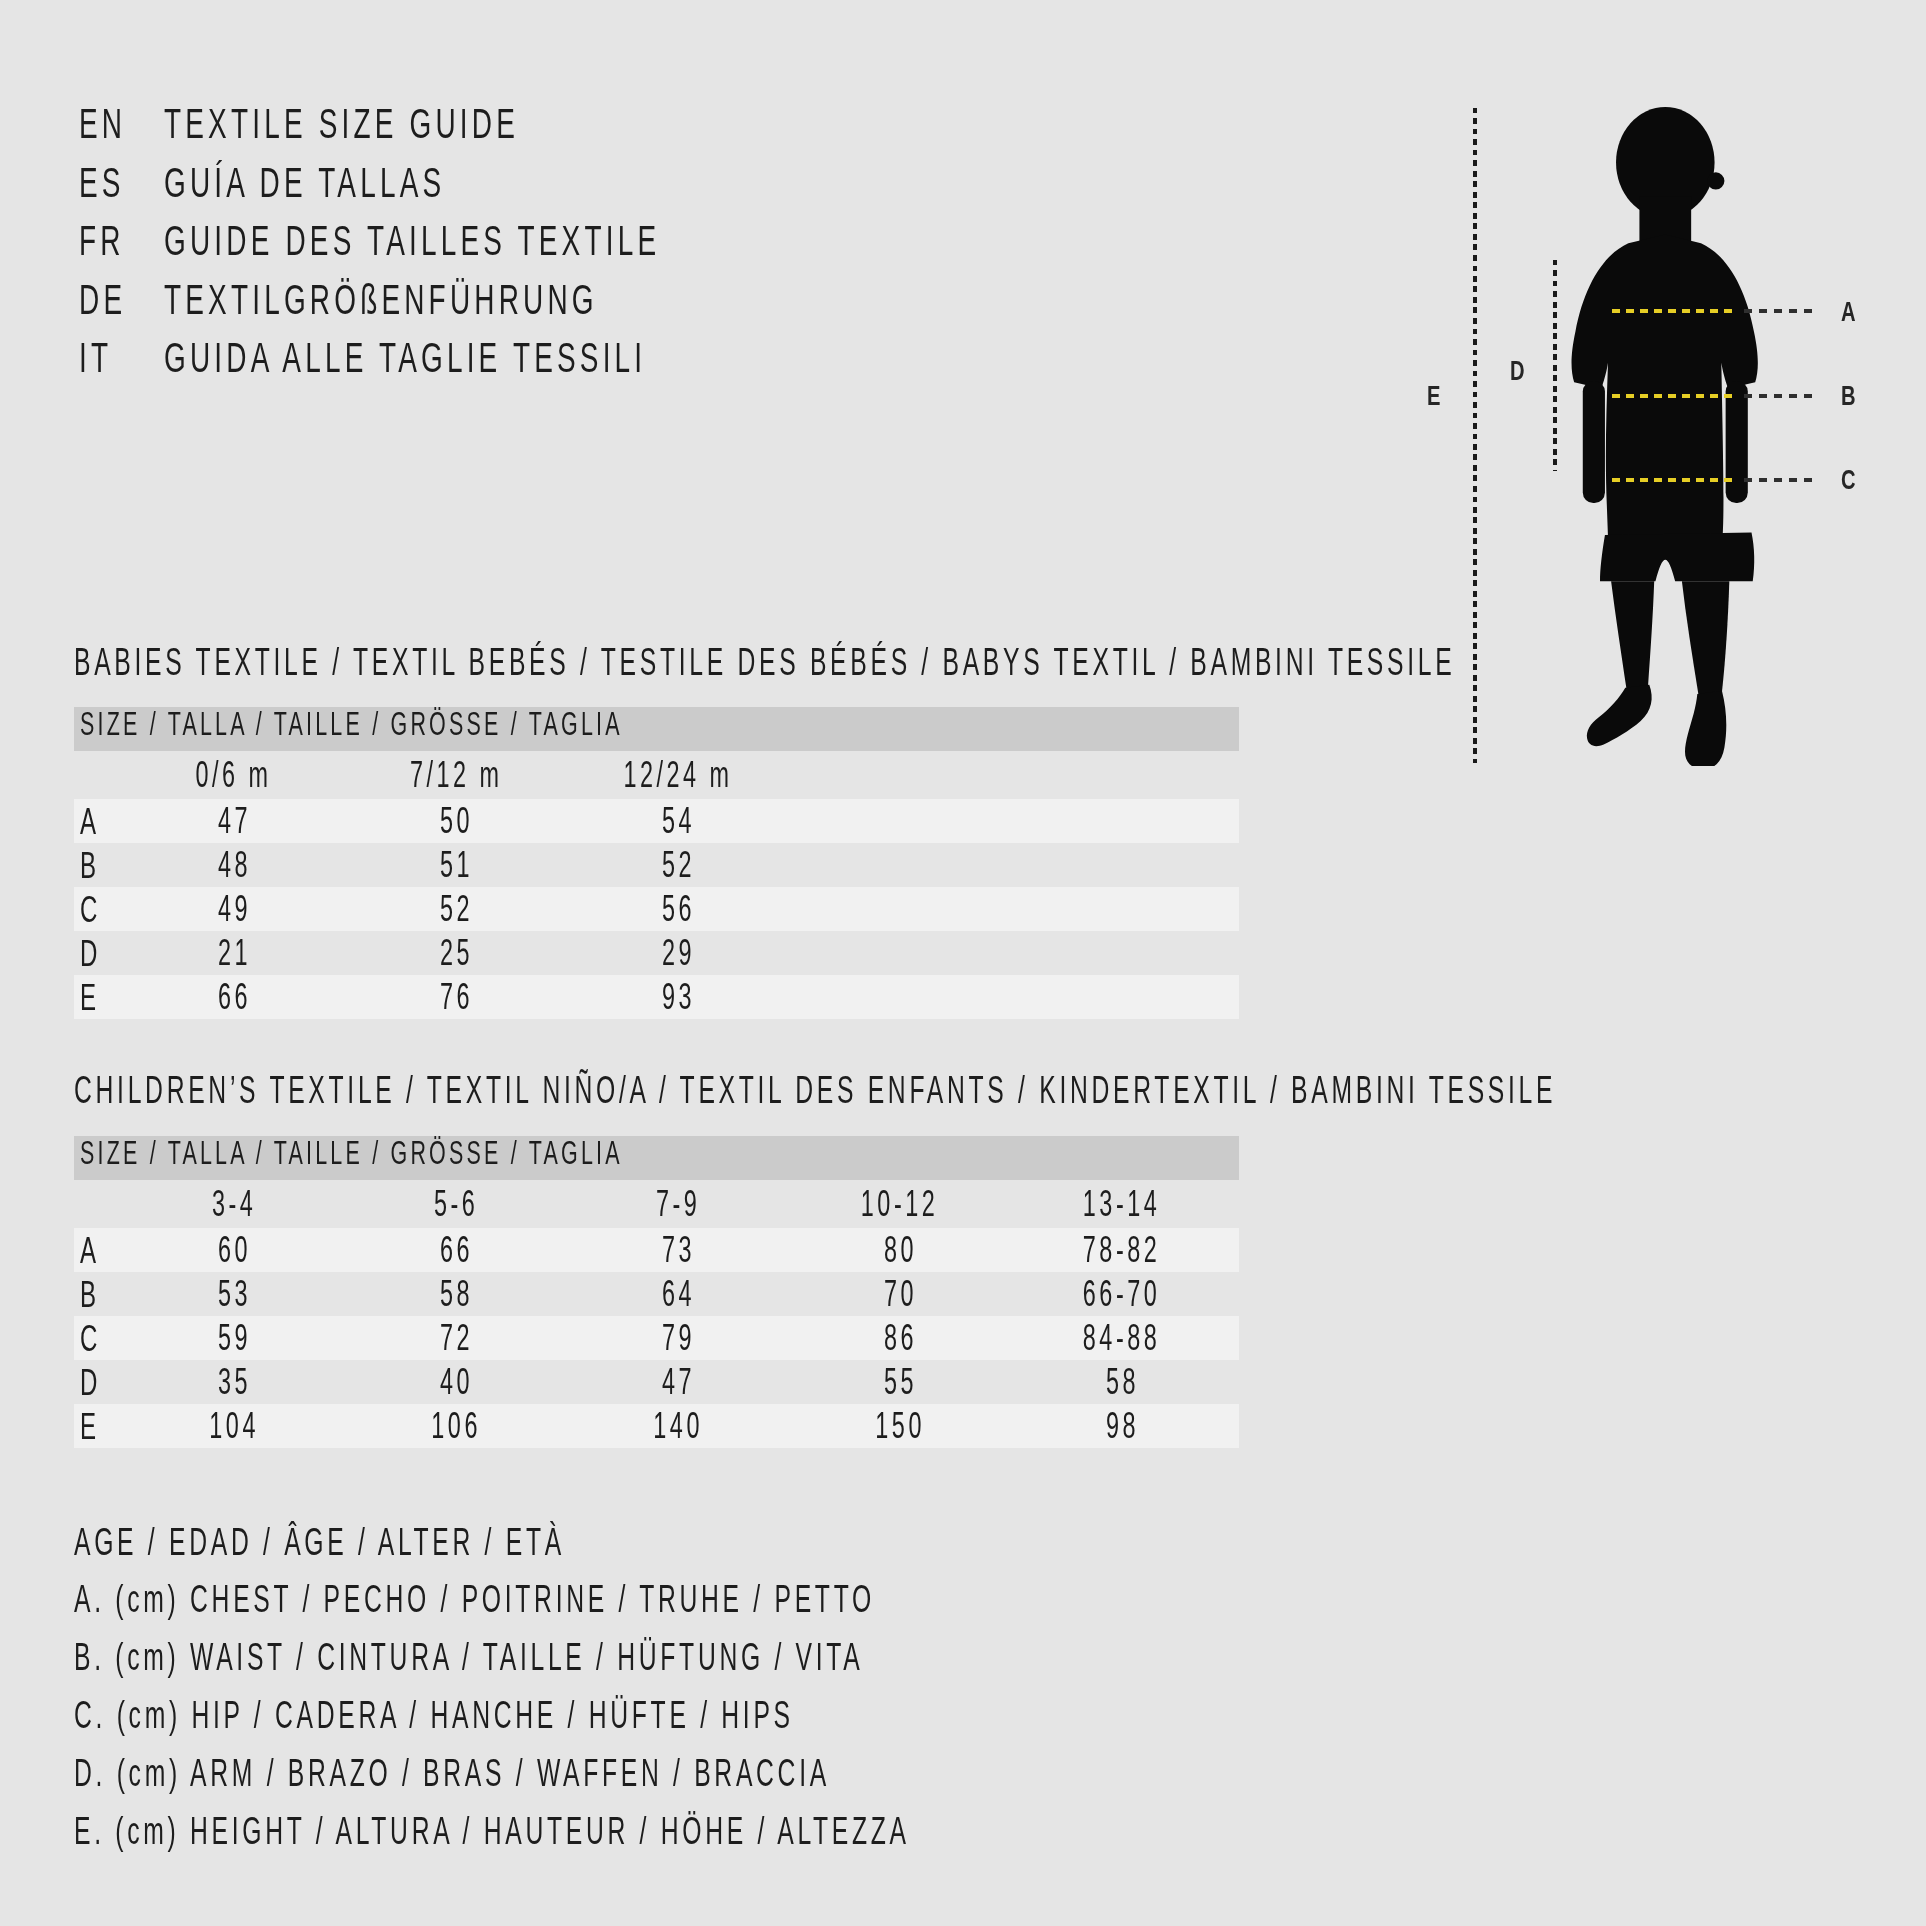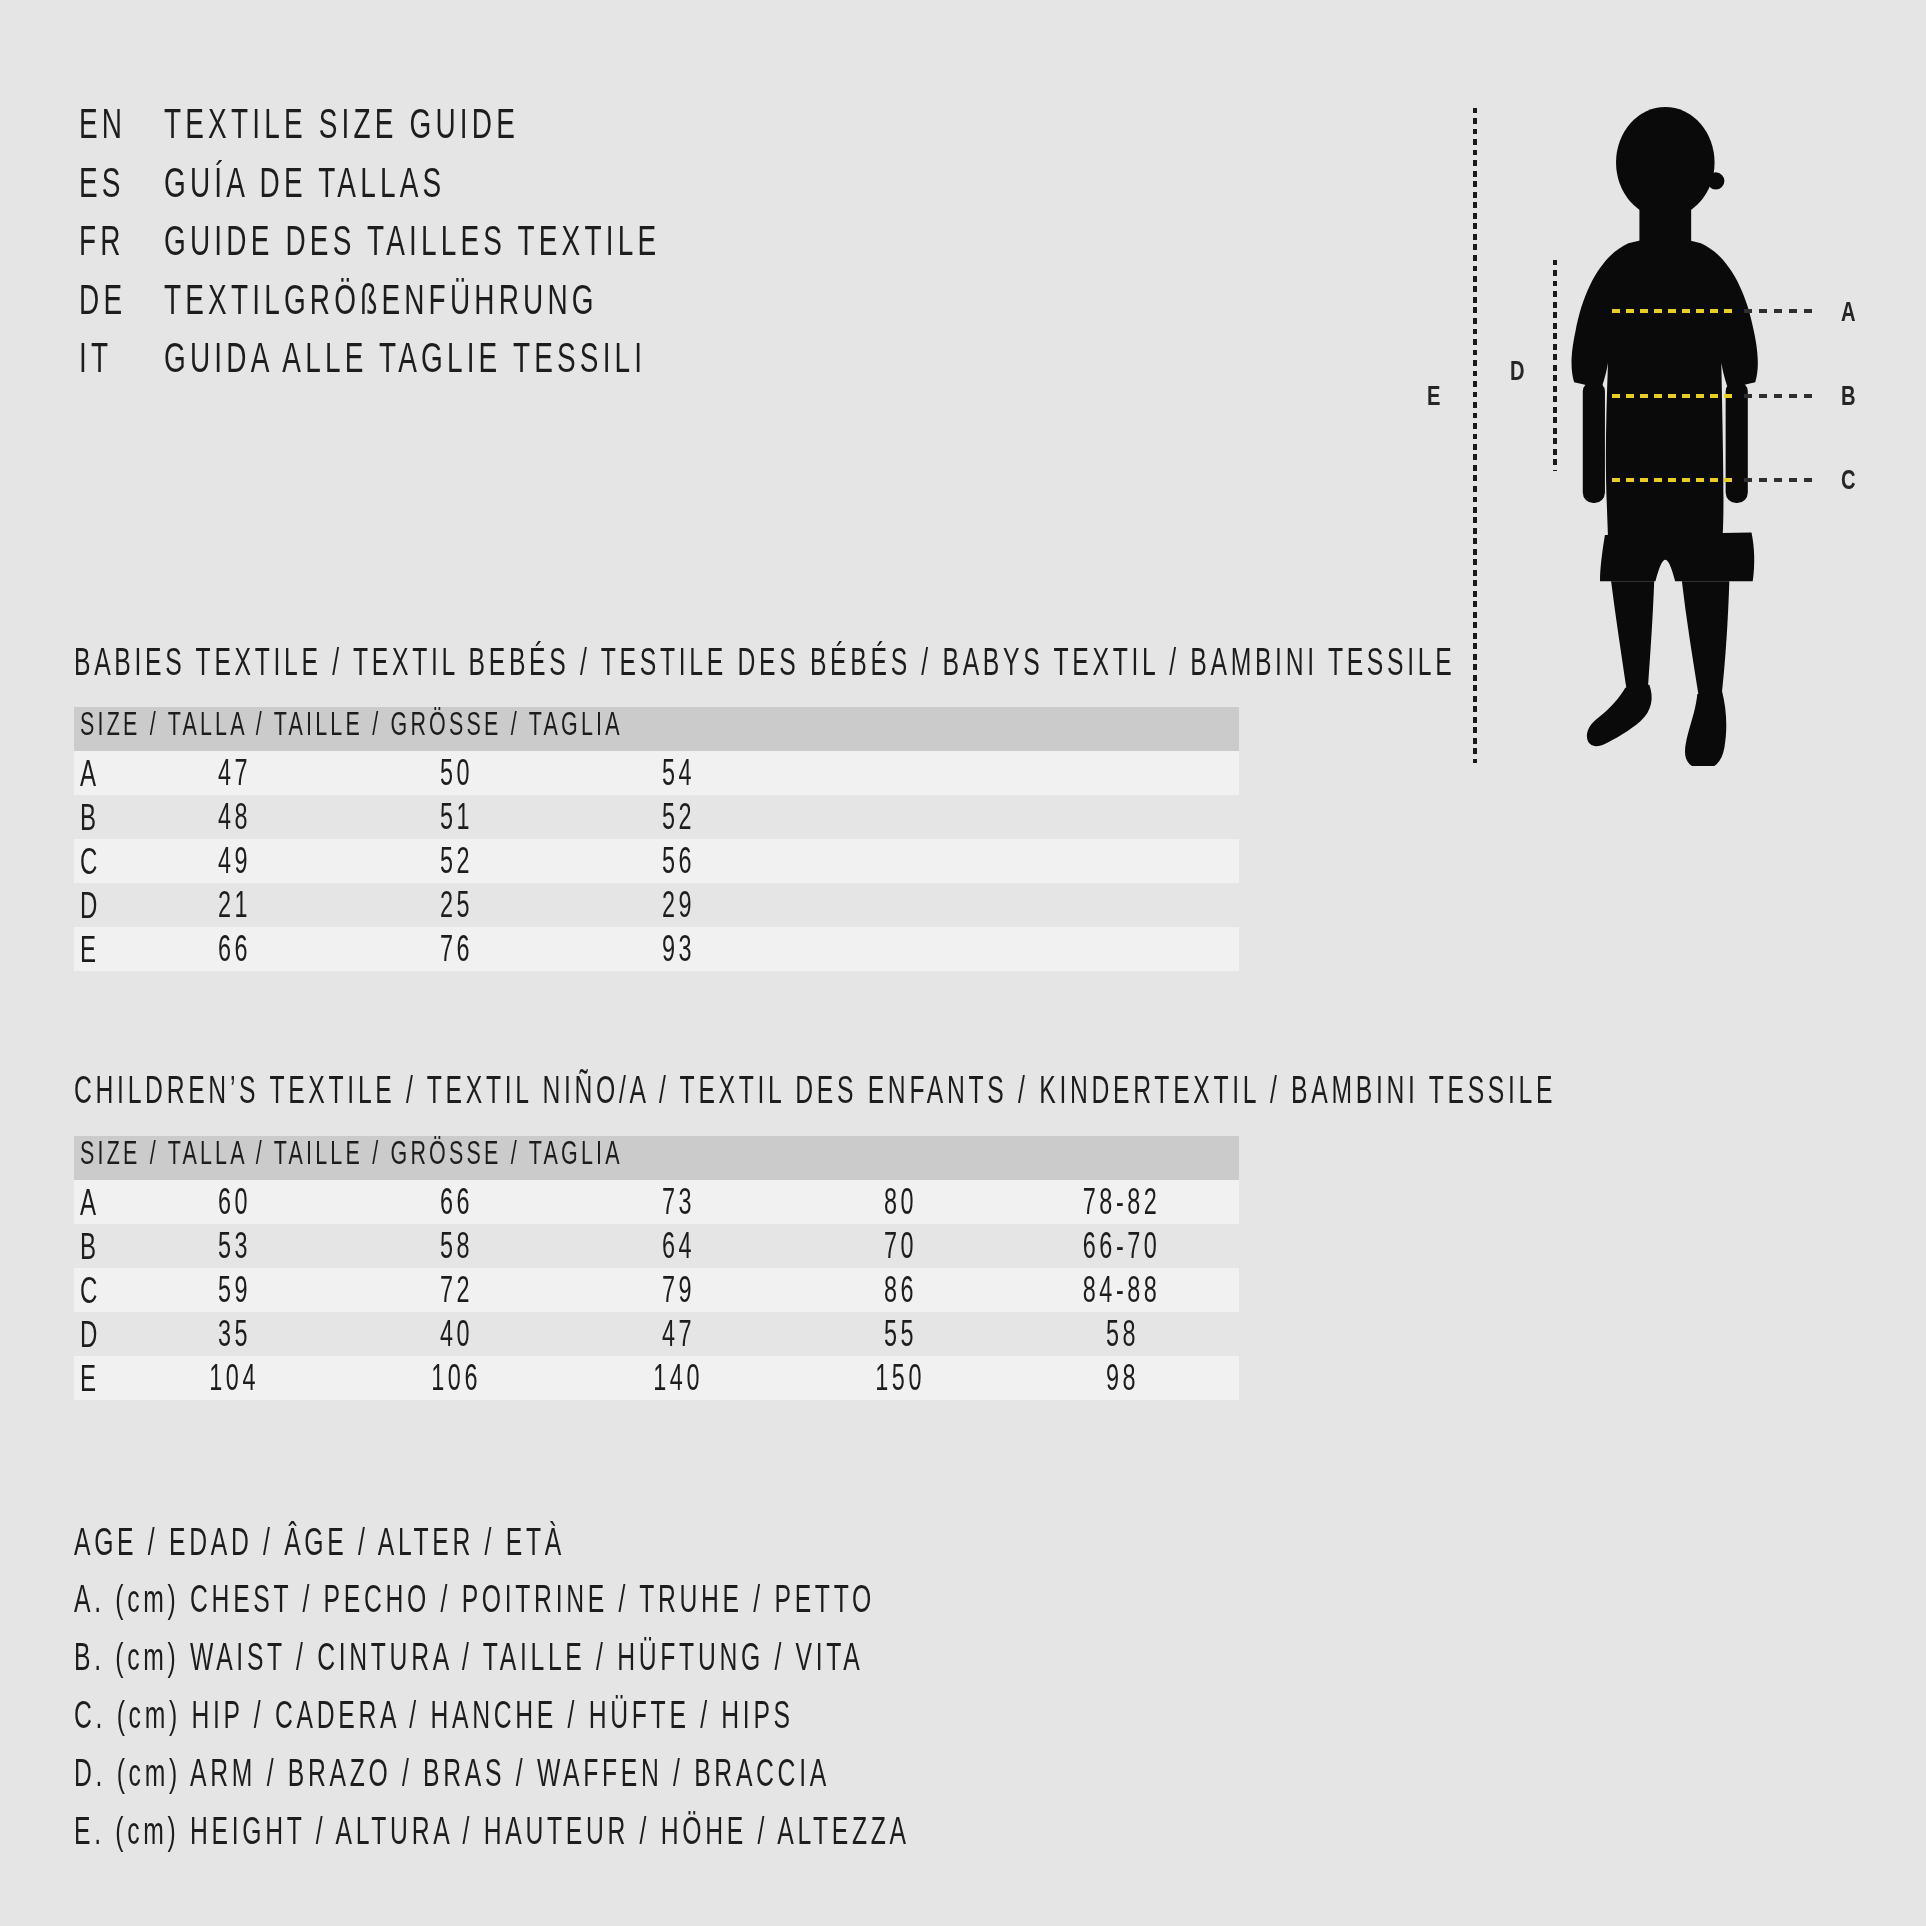--- a/index.html
+++ b/index.html
@@ -96,20 +96,32 @@
     <span class="ml" style="left:1510px;top:357px">D</span>
     <span class="ml" style="left:1427px;top:382px">E</span>
   </div>
 
   <span class="txt h62" style="left:74px;top:643px">BABIES TEXTILE / TEXTIL BEBÉS / TESTILE DES BÉBÉS / BABYS TEXTIL / BAMBINI TESSILE</span>
 
   <div class="tbl" style="top:707px">
     <div class="bar">
       <span class="bt">SIZE / TALLA / TAILLE / GRÖSSE / TAGLIA</span>
     </div>
+    <div class="hdr">
+      <div class="rl"></div>
+      <div class="cl">
+          <span>0/6 m</span>
+        </div>
+      <div class="cl">
+          <span>7/12 m</span>
+        </div>
+      <div class="cl">
+          <span>12/24 m</span>
+        </div>
+    </div>
     <div class="row alt">
       <div class="rl">
           <span>A</span>
         </div>
       <div class="cl">
           <span>47</span>
         </div>
       <div class="cl">
           <span>50</span>
         </div>
@@ -173,20 +185,38 @@
           <span>93</span>
         </div>
     </div>
   </div>
 
   <span class="txt h62" style="left:74px;top:1071px">CHILDREN’S TEXTILE / TEXTIL NIÑO/A / TEXTIL DES ENFANTS / KINDERTEXTIL / BAMBINI TESSILE</span>
 
   <div class="tbl" style="top:1136px">
     <div class="bar">
       <span class="bt">SIZE / TALLA / TAILLE / GRÖSSE / TAGLIA</span>
+    </div>
+    <div class="hdr">
+      <div class="rl"></div>
+      <div class="cl">
+          <span>3-4</span>
+        </div>
+      <div class="cl">
+          <span>5-6</span>
+        </div>
+      <div class="cl">
+          <span>7-9</span>
+        </div>
+      <div class="cl">
+          <span>10-12</span>
+        </div>
+      <div class="cl">
+          <span>13-14</span>
+        </div>
     </div>
     <div class="row alt">
       <div class="rl">
           <span>A</span>
         </div>
       <div class="cl">
           <span>60</span>
         </div>
       <div class="cl">
           <span>66</span>

